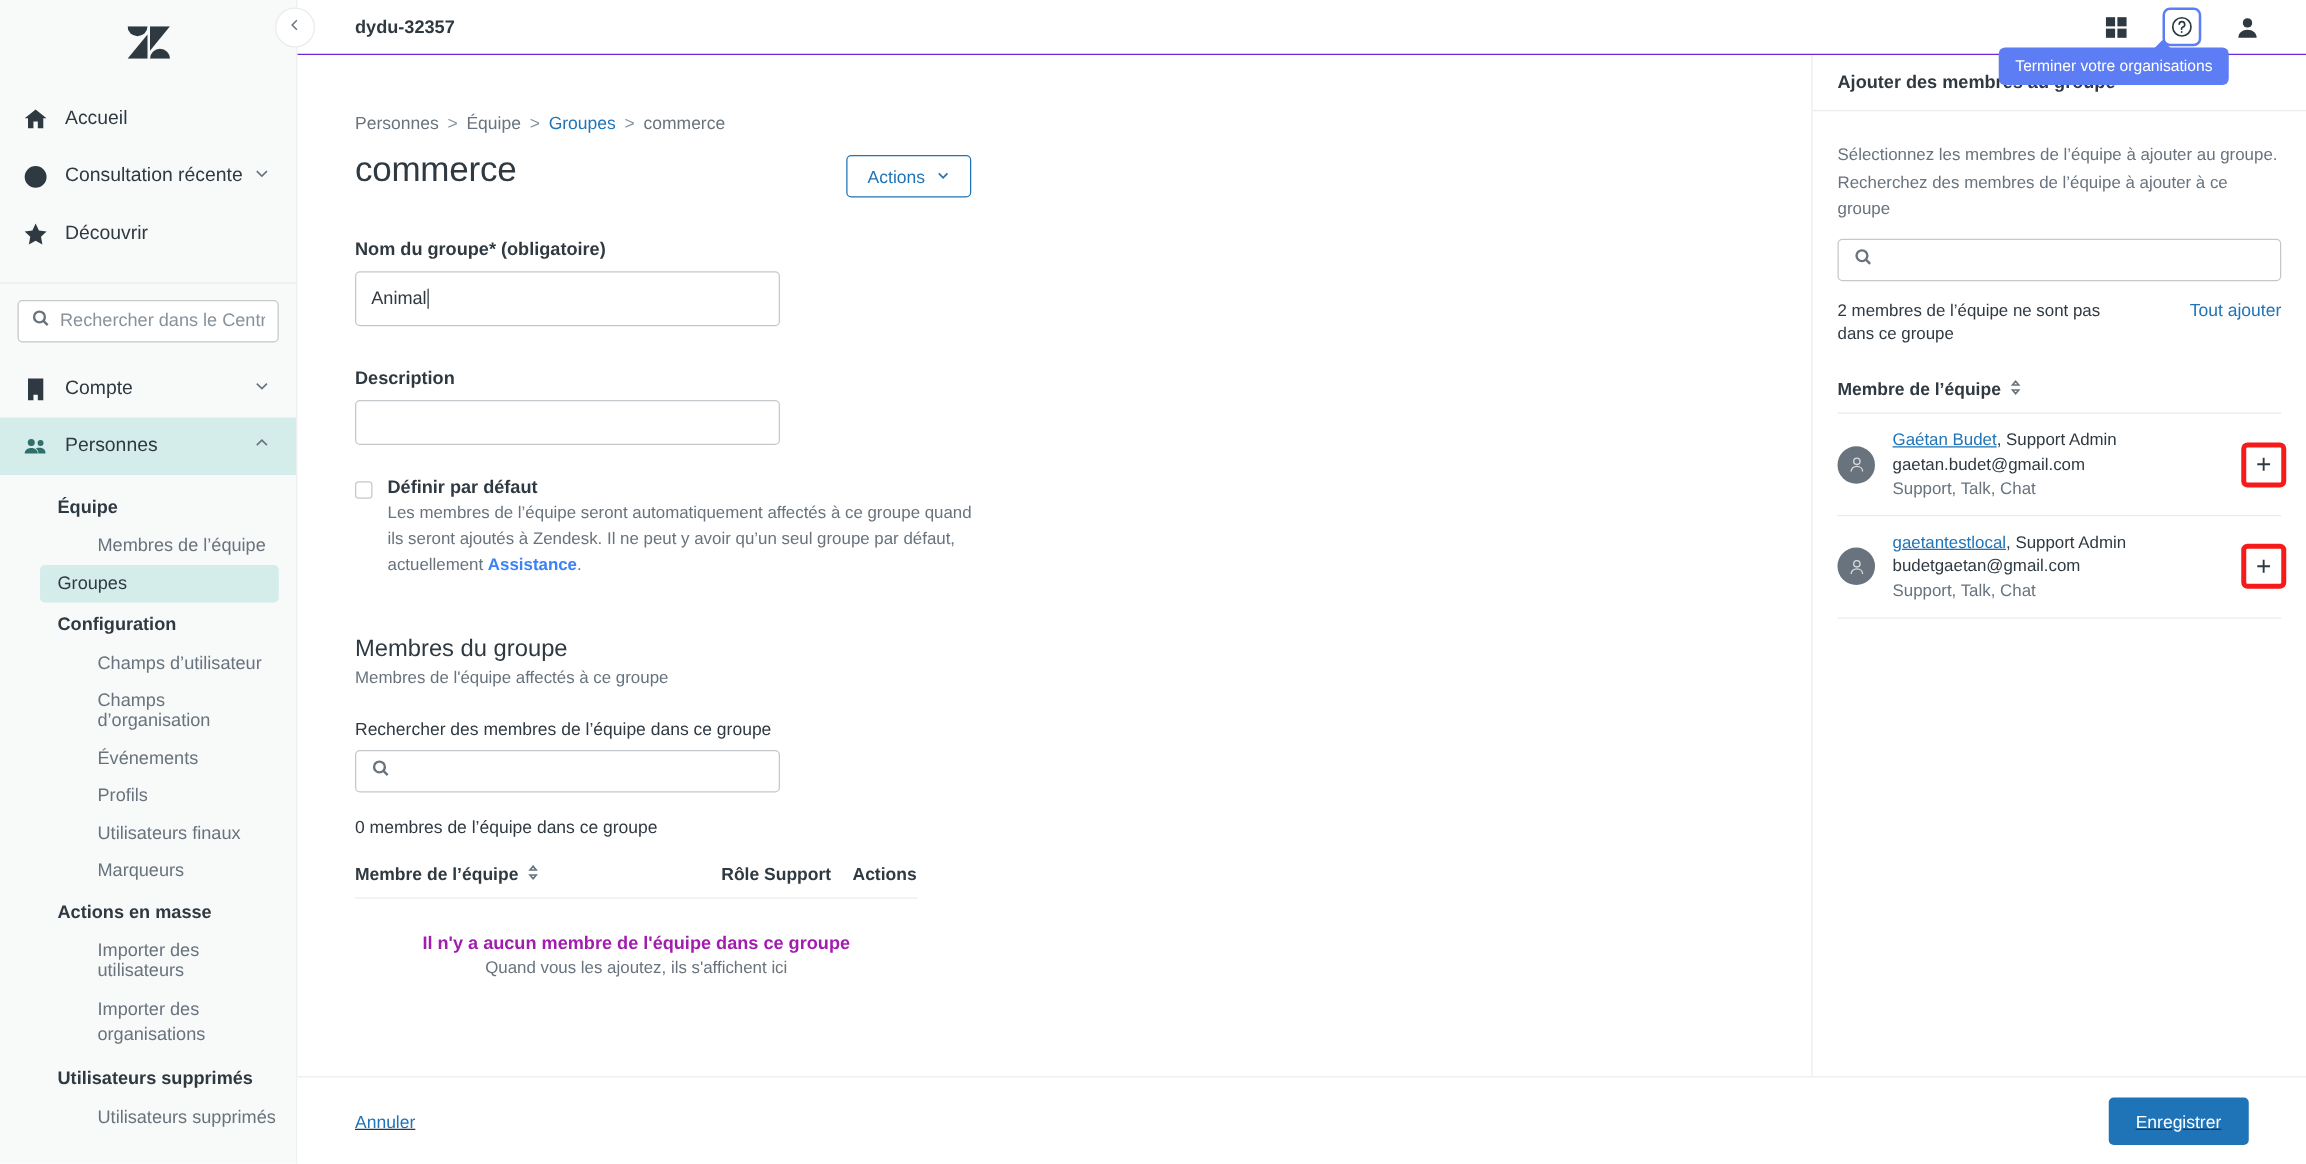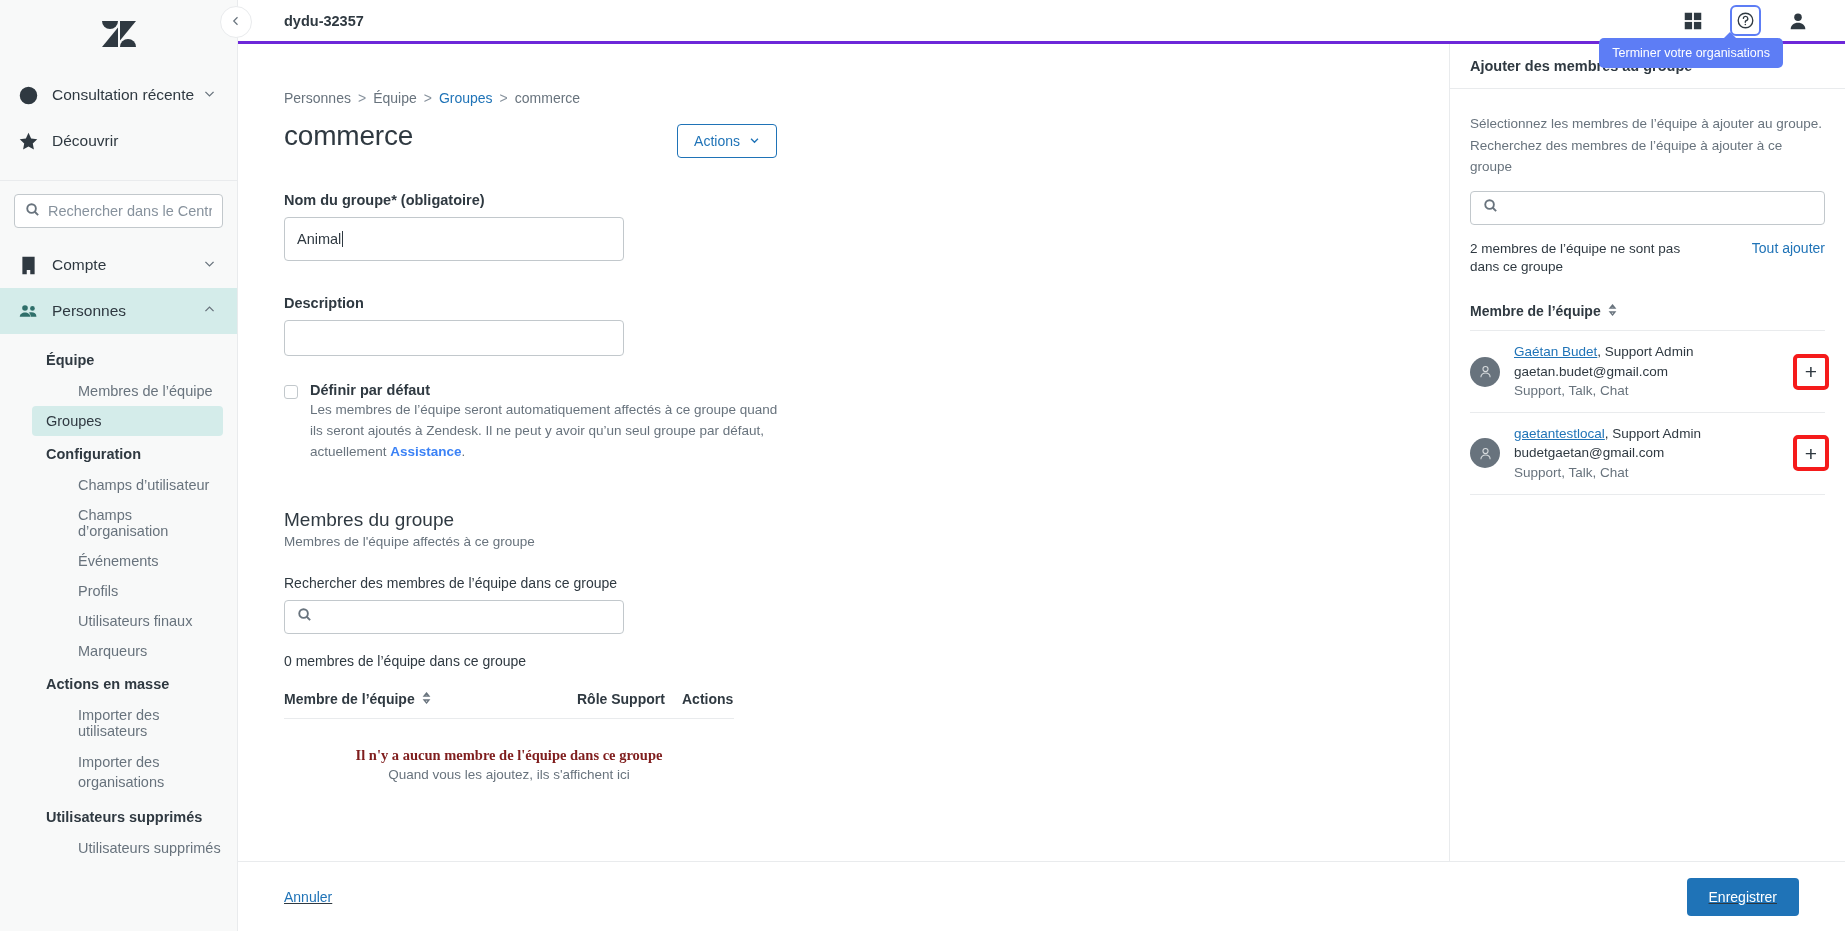--- a/index.html
+++ b/index.html
@@ -58,21 +58,21 @@
     padding: 7px 0 7px 46px;
     margin: 0 14px 0 32px;
     border-radius: 4px; cursor: pointer;
   }
   .sub-item.sel { background: #d4ecea; color: #2f3941; padding-left: 14px; margin-left: 32px; }
   .sub-item.two-line { line-height: 1.35; }
 
   
   .main { flex: 1; height: 931px; position: relative; background: #fff; display: flex; flex-direction: column; }
   .topbar {
-    height: 44px; border-bottom: 3px solid #6d28d9;
+    height: 44px; border-bottom: 1px solid #6d28d9;
     display: flex; align-items: center; padding: 0 16px 0 46px;
     position: relative; flex: 0 0 44px;
   }
   .topbar .title { font-size: 14.5px; font-weight: bold; color: #2f3941; }
   .topbar .right { margin-left: auto; display: flex; align-items: center; gap: 22px; padding-right: 16px; }
   .tb-icon { width: 30px; height: 30px; display: flex; align-items: center; justify-content: center; cursor: pointer; }
   .tb-icon svg { fill: #2f3941; }
   .help-btn {
     width: 31px; height: 31px; border-radius: 6px;
     border: 2px solid #5d7df5; display: flex; align-items: center; justify-content: center;
@@ -158,21 +158,21 @@
   .count-txt { font-size: 14px; color: #2f3941; margin-top: 19px; }
 
   .mtable { width: 450px; margin-top: 22px; }
   .mthead { display: flex; font-size: 14px; font-weight: bold; color: #2f3941; padding-bottom: 11px; }
   .mthead .c1 { flex: 1; display: flex; align-items: center; gap: 7px; cursor: pointer; }
   .mthead .c2 { width: 105px; }
   .mthead .c3 { width: 52px; }
   .sorticon { display: inline-block; }
   .sorticon svg { width: 9px; height: 12px; stroke: #68737d; fill: none; stroke-width: 1.3; }
   .mtbody { border-top: 1px solid #e9ebed; padding-top: 28px; text-align: center; }
-  .empty-t { font-size: 14.5px; font-weight: bold; color: #7f1d1d; font-family: Liberation Serif, serif; }
+  .empty-t { font-size: 14.5px; font-weight: bold; color: #a21caf; }
   .empty-s { font-size: 13.5px; color: #68737d; margin-top: 3px; }
 
   
   .rpanel {
     width: 396px; flex: 0 0 396px;
     border-left: 1px solid #e9ebed;
     background: #fff; display: flex; flex-direction: column;
   }
   .rp-head { height: 45px; display: flex; align-items: center; padding: 0 20px; border-bottom: 1px solid #e9ebed; }
   .rp-head .t { font-size: 14.5px; font-weight: bold; color: #2f3941; }
@@ -230,20 +230,28 @@
     <div class="zd-logo">
       <svg viewBox="0 0 34 26" aria-hidden="true">
         <path fill="#2f3941" d="M16 6.5V26H0z"></path>
         <path fill="#2f3941" d="M0 0h16a8 8 0 0 1-16 0z" transform="translate(0,0)"></path>
         <path fill="#2f3941" d="M18 19.5V0h16z"></path>
         <path fill="#2f3941" d="M34 26H18a8 8 0 0 1 16 0z"></path>
       </svg>
     </div>
 
     <div class="nav-top">
+      <div class="nav-row">
+        <span class="ico">
+          <svg viewBox="0 0 24 24">
+              <path d="M12 3 2 11h3v9h5v-6h4v6h5v-9h3z"></path>
+            </svg>
+        </span>
+        <span class="lbl">Accueil</span>
+      </div>
       <div class="nav-row">
         <span class="ico">
           <svg viewBox="0 0 24 24">
               <path d="M12 2a10 10 0 1 0 0 20 10 10 0 0 0 0-20zm1 10V6h-2v8h6v-2z"></path>
             </svg>
         </span>
         <span class="lbl">Consultation récente</span>
         <span class="chev">
           <svg viewBox="0 0 16 16" width="13" height="13" fill="none" stroke="#68737d" stroke-width="1.6">
               <path d="M3 6l5 5 5-5"></path>

